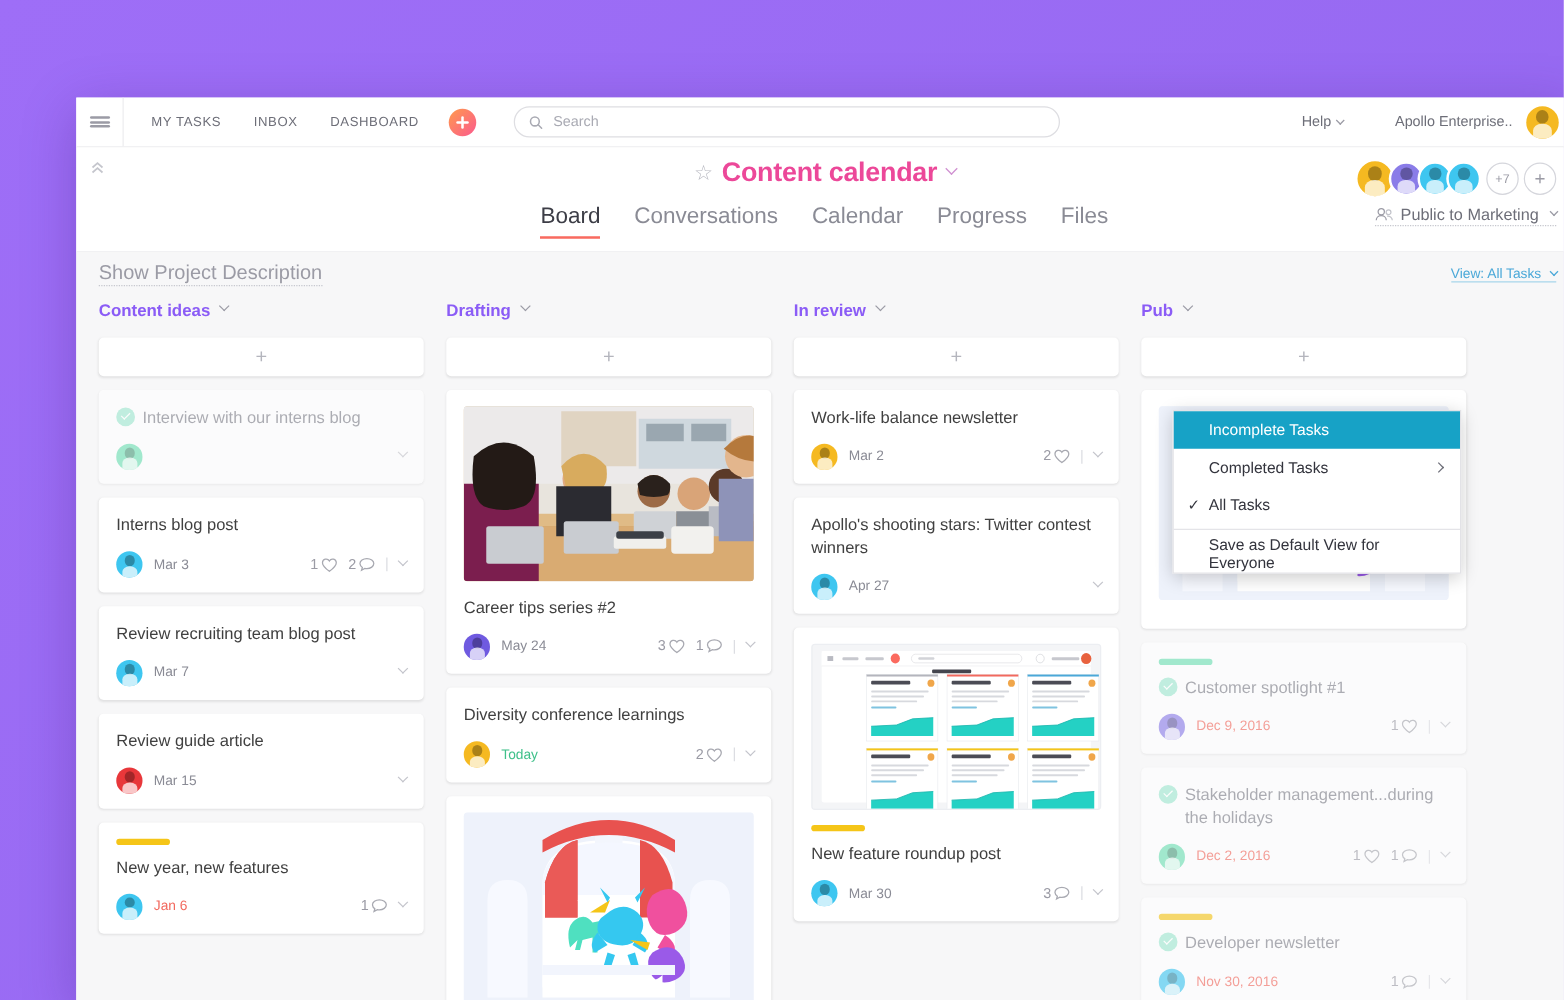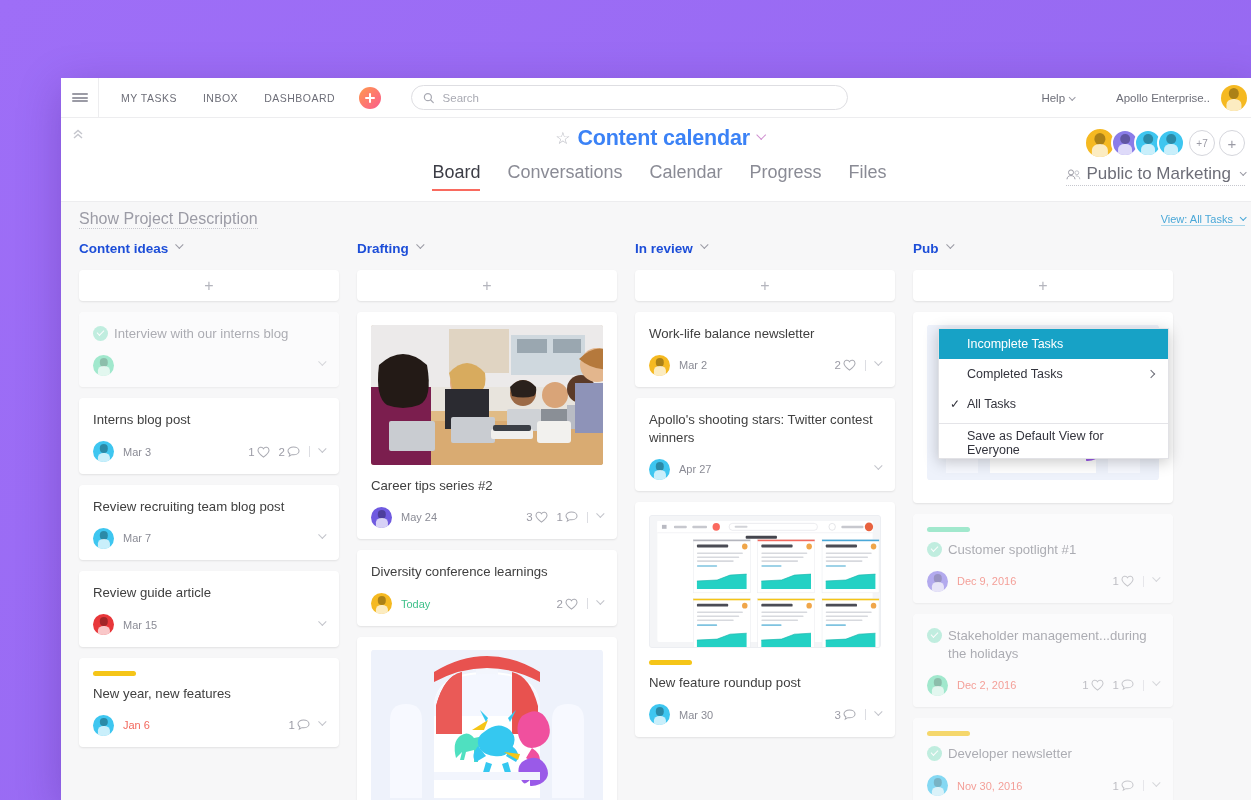--- a/index.html
+++ b/index.html
@@ -119,21 +119,21 @@
     position:absolute; left:9px; top:8px;
     width:16px; height:16px; cursor:pointer;
     color:#c5c6cd;
   }
   #title-row {
     position:absolute; left:0; right:0; top:8px;
     display:flex; align-items:center; justify-content:center; gap:7px;
   }
   #star-icon { color:#b9bac2; font-size:17px; line-height:1; }
   #project-title {
-    font-size: 21.5px; font-weight: bold; color:#3b82f6; letter-spacing:-.2px;
+    font-size: 21.5px; font-weight: bold; color:#ec4899; letter-spacing:-.2px;
     cursor:pointer;
   }
   #title-caret {
     width:7px; height:7px; border-right:1.6px solid #cf8fd0; border-bottom:1.6px solid #cf8fd0;
     transform: rotate(45deg) translate(-2px,-3px);
   }
   #tabs-row {
     position:absolute; left:0; right:0; top:44px;
     display:flex; justify-content:center; gap:27px;
   }
@@ -153,21 +153,21 @@
     width:26px; height:26px; border-radius:50%;
     border:1px solid #d5d6dc; color:#9b9ba5;
     display:flex; align-items:center; justify-content:center;
     font-size:10px; margin-left:4px; background:#fff; cursor:pointer;
     flex:none;
   }
   .add-member { font-size:15px; color:#9b9ba5; }
   #privacy-row {
     position:absolute; right:13px; top:46px;
     display:flex; align-items:center; gap:5px;
-    font-size:17px; color:#6d6e78; cursor:pointer;
+    font-size:13px; color:#6d6e78; cursor:pointer;
     border-bottom:1px dotted #c6c7ce; padding-bottom:1px;
   }
 
   
   #board-area {
     flex:1; background:#f7f7f8; position:relative; overflow:hidden;
   }
   #board-topline {
     display:flex; align-items:center; justify-content:space-between;
     padding: 8px 13px 0 18px;
@@ -184,21 +184,21 @@
 
   #columns {
     display:flex; gap:0; padding: 6px 0 0 18px;
     height: calc(100% - 26px);
   }
   .column { width: 260px; margin-right:18px; flex:none; }
   .col-head {
     display:flex; align-items:center; gap:8px;
     height:26px; margin-bottom:9px;
   }
-  .col-title { font-size:13.5px; font-weight:bold; color:#1d4ed8; }
+  .col-title { font-size:13.5px; font-weight:bold; color:#8b5cf6; }
   .col-caret {
     width:6px;height:6px;border-right:1.3px solid #9b9ba5;border-bottom:1.3px solid #9b9ba5;
     transform:rotate(45deg) translate(-2px,-2.5px);
   }
   .add-card {
     height:31px; background:#fff; border-radius:4px;
     box-shadow:0 1px 2px rgba(0,0,0,.09);
     display:flex; align-items:center; justify-content:center;
     color:#b4b5bd; font-size:16px; cursor:pointer; margin-bottom:11px;
   }

